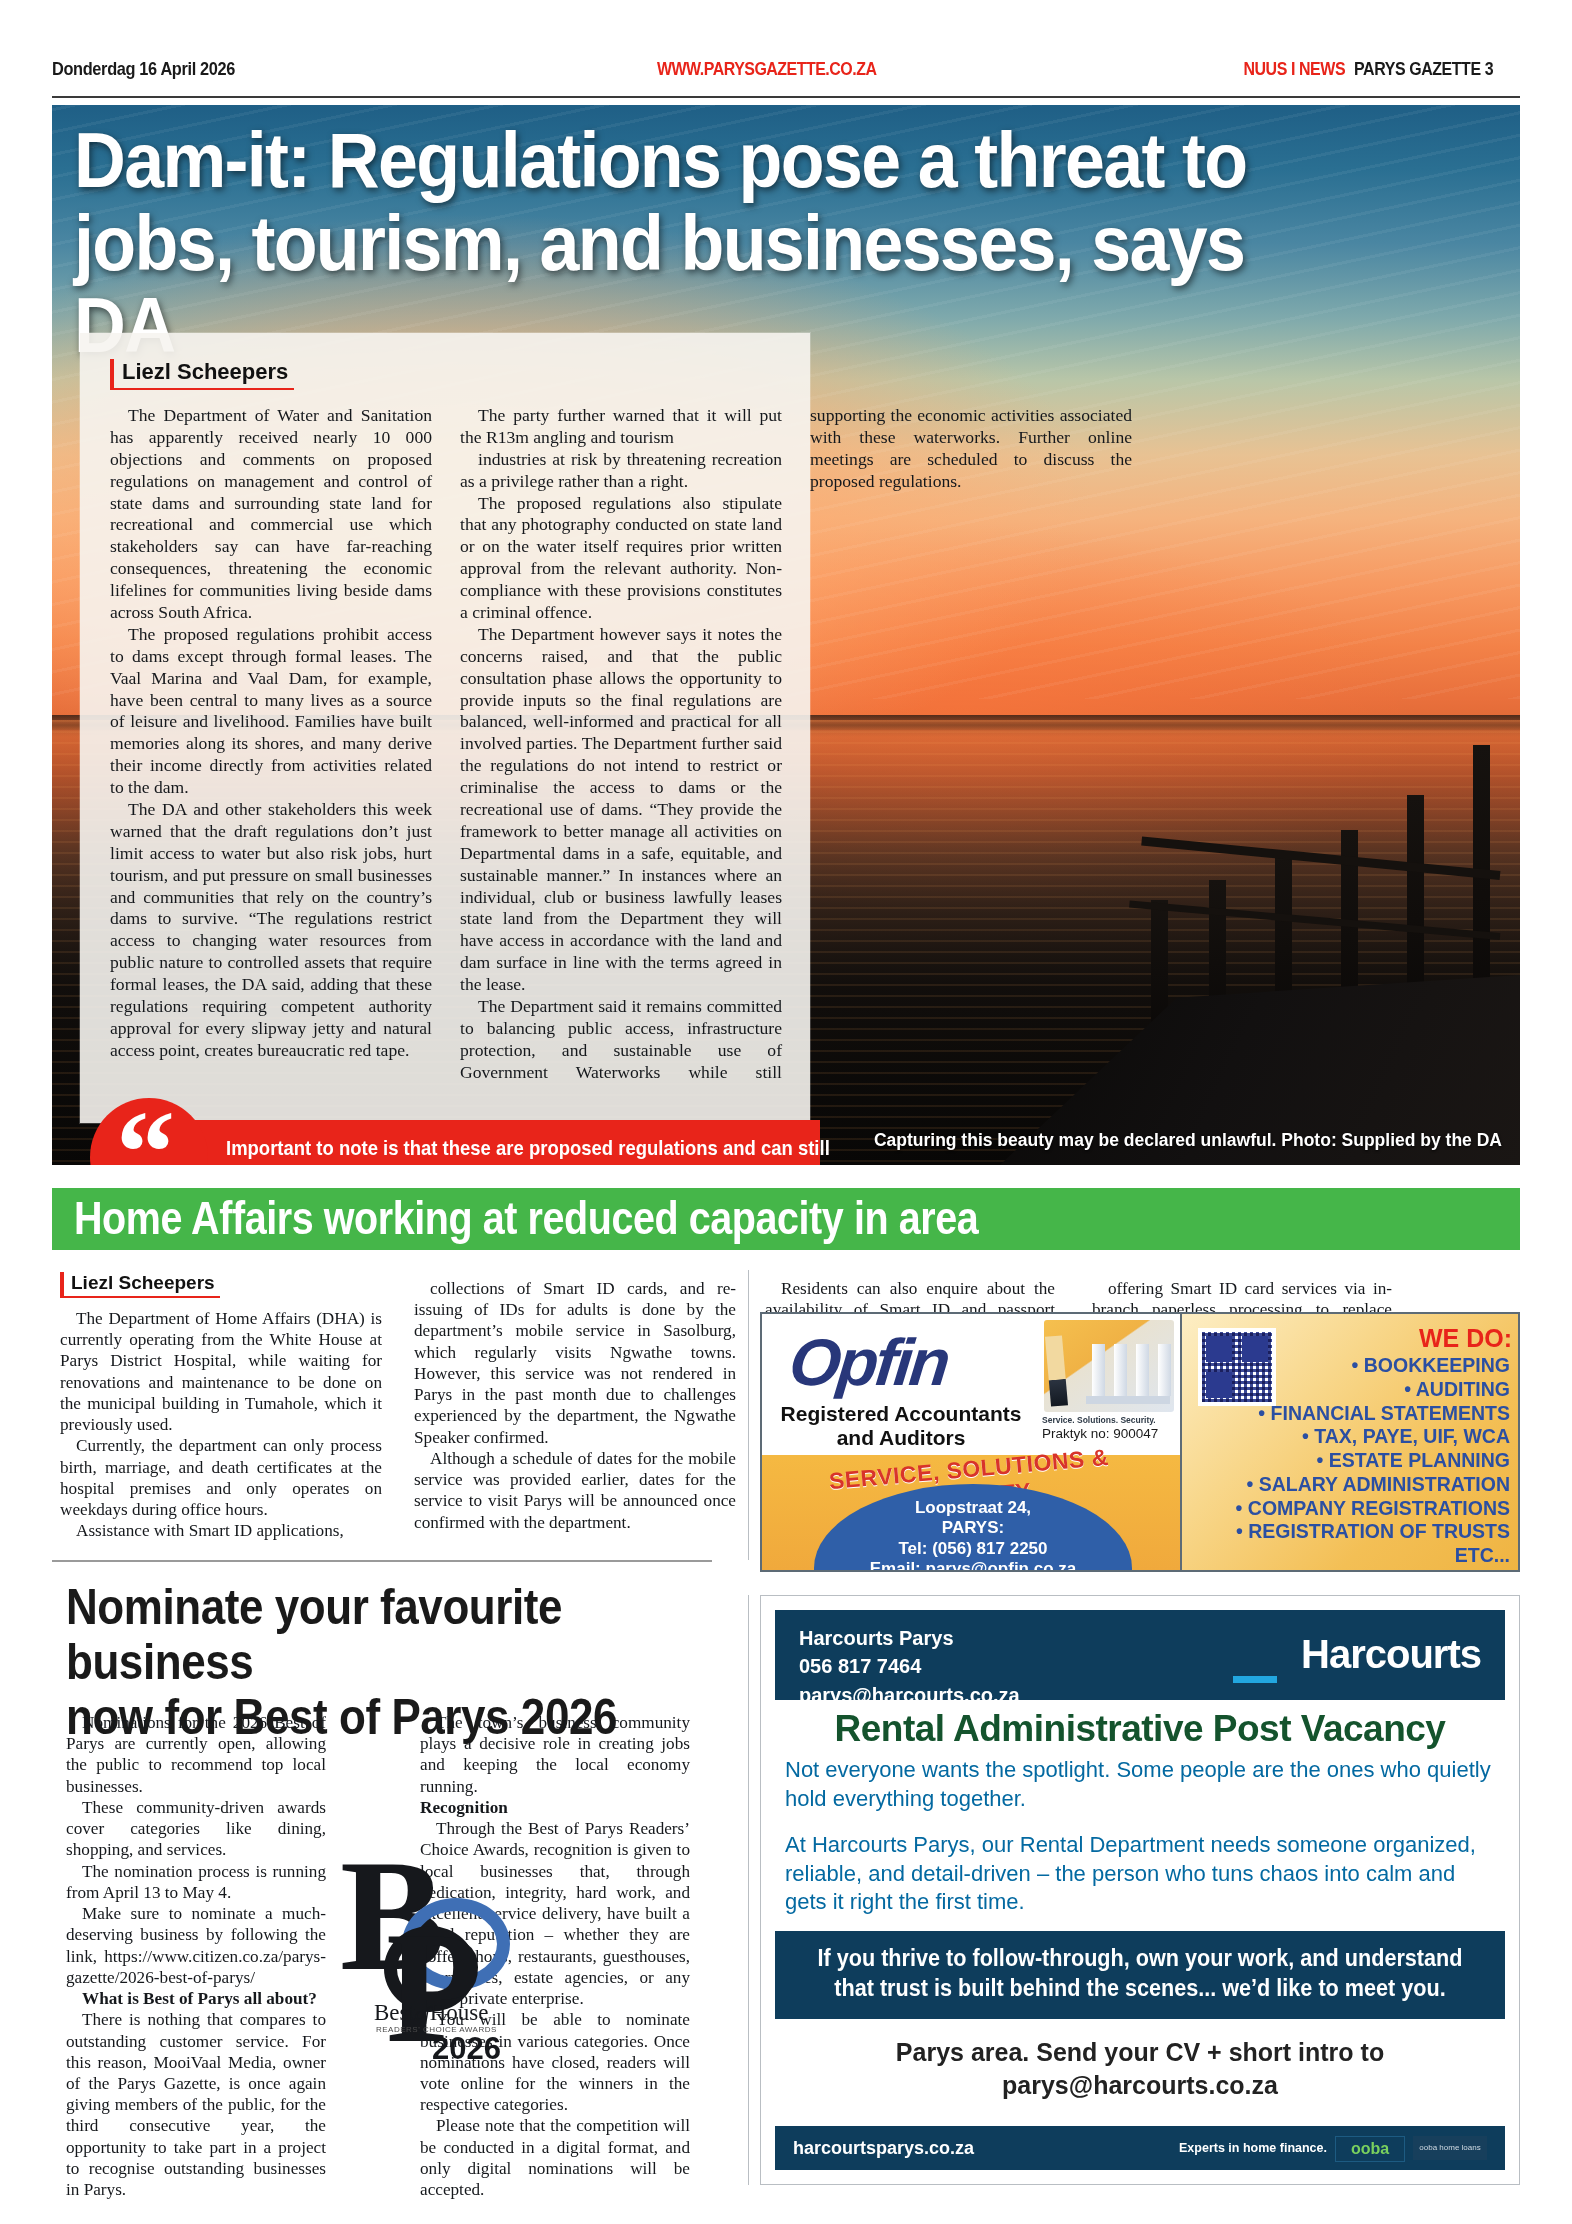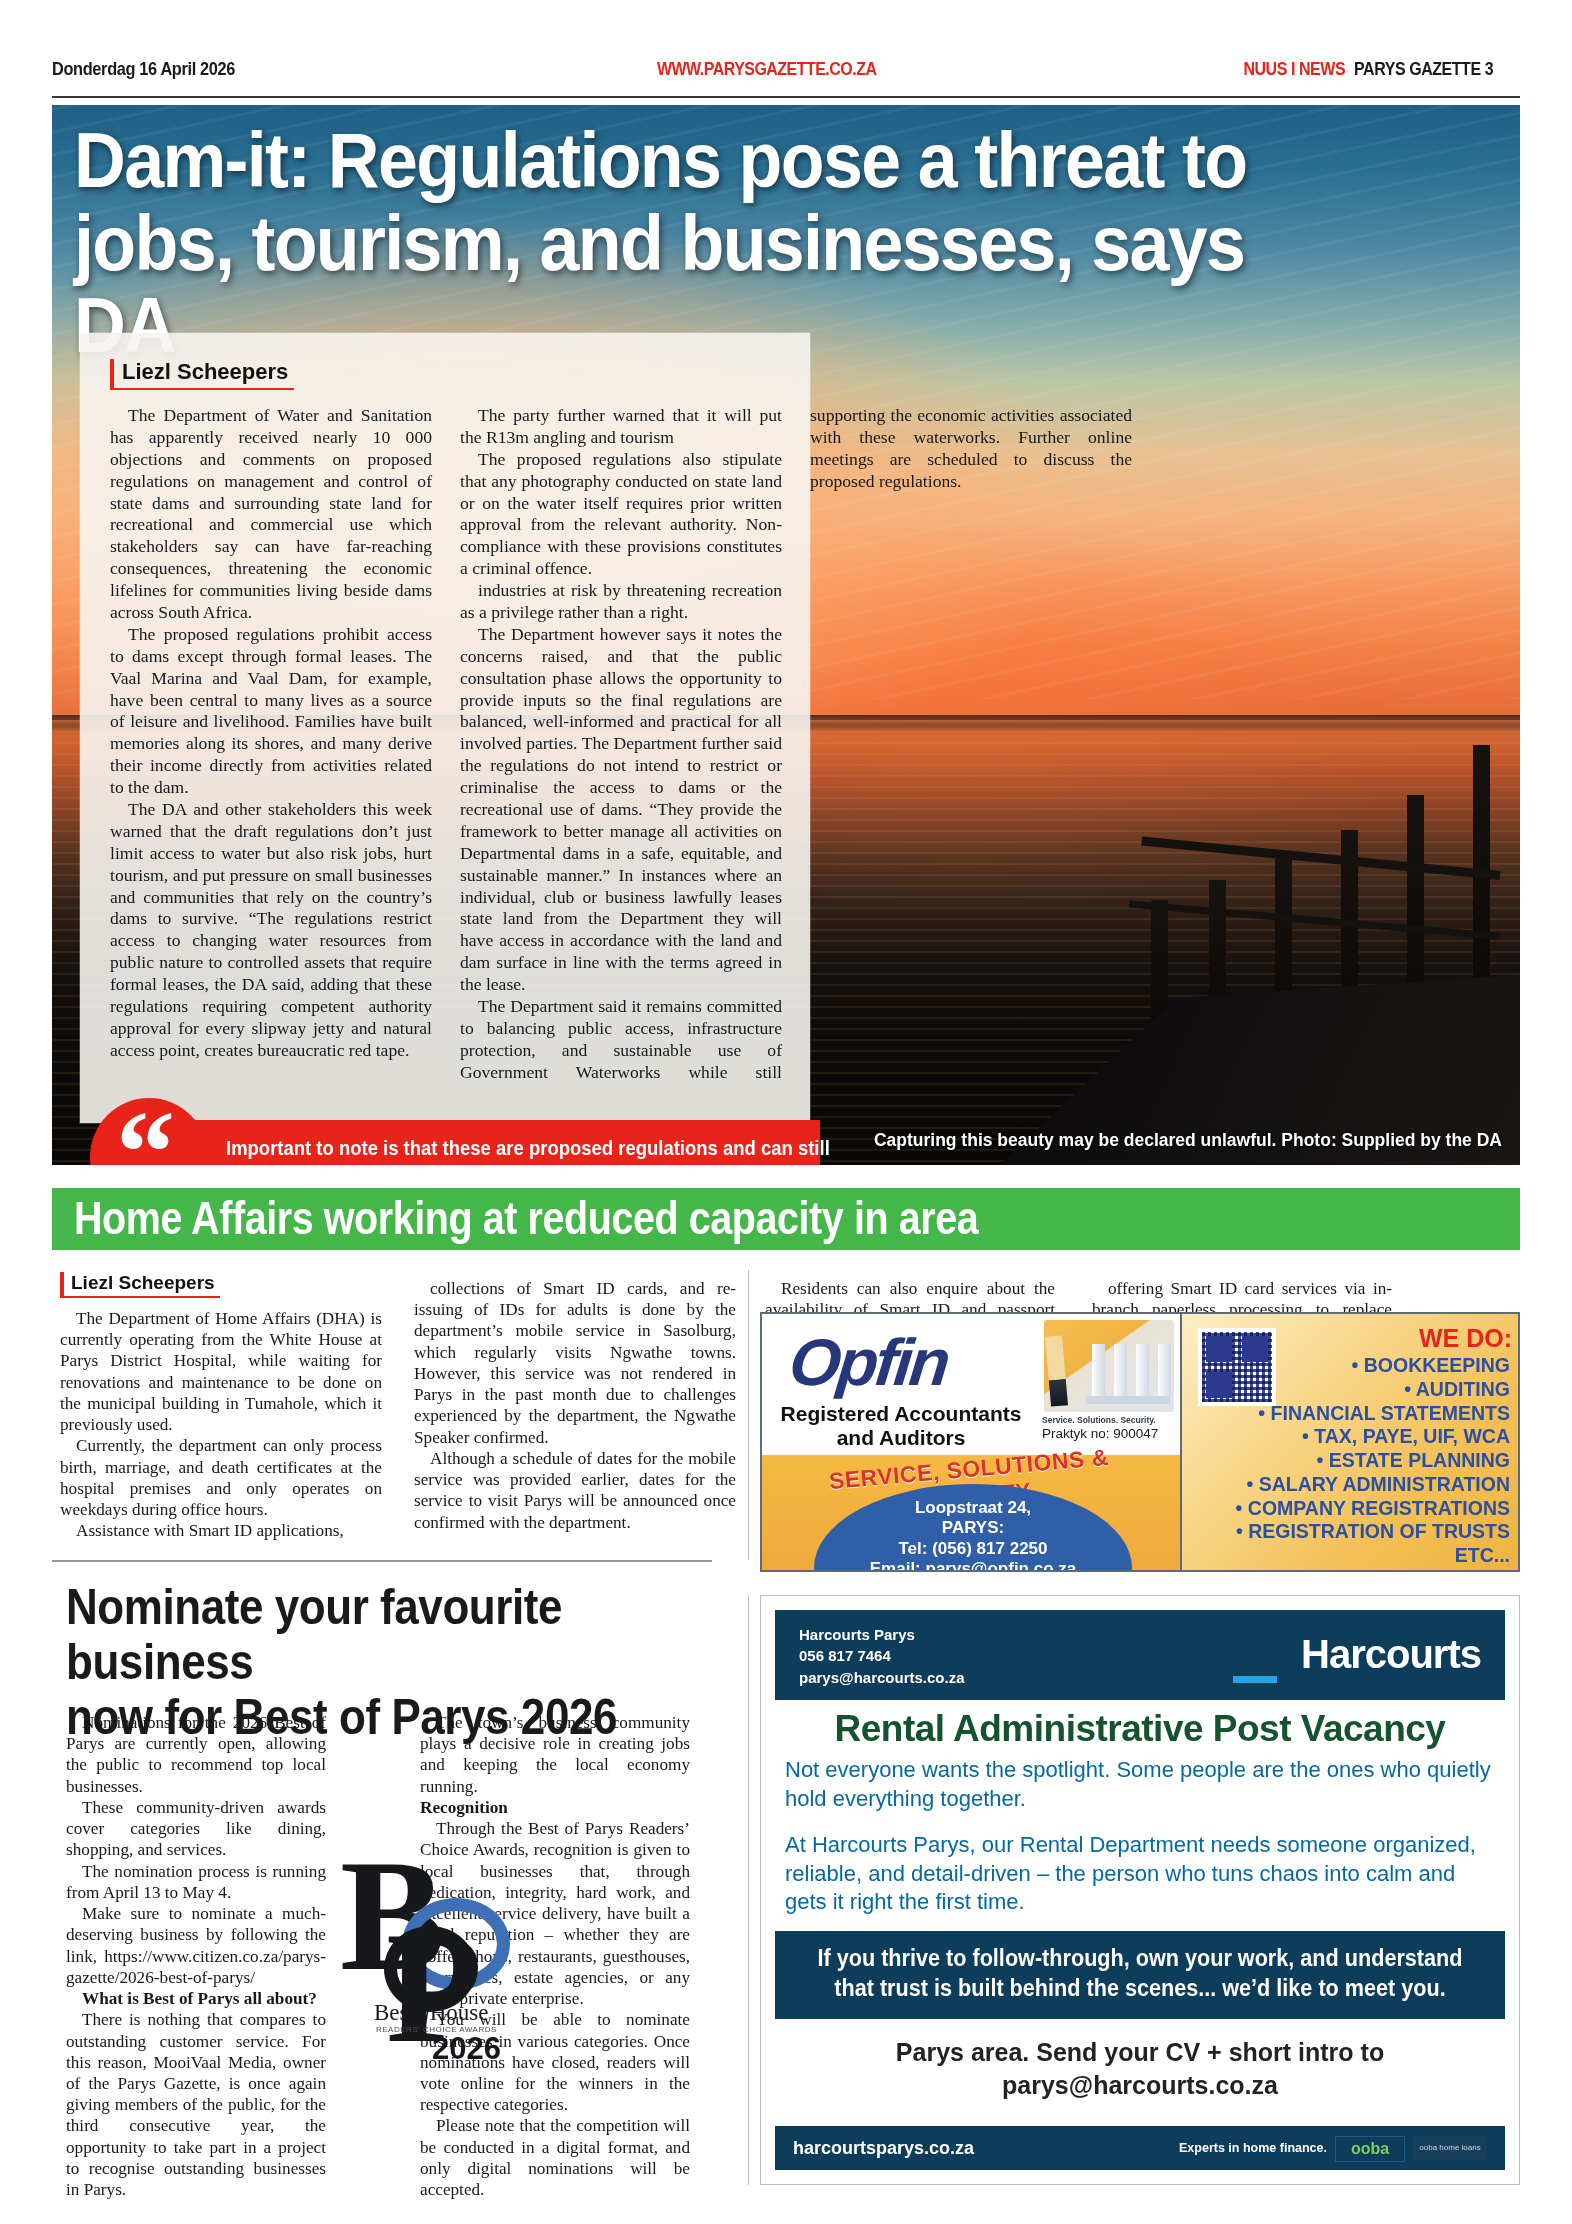--- a/index.html
+++ b/index.html
@@ -118,21 +118,21 @@
      repeating-linear-gradient(0deg,#2b3a8f 0 3px,transparent 3px 6px);
      background-blend-mode:multiply;opacity:0.92;}
   .qr-c{position:absolute;width:18px;height:18px;border:4px solid #2b3a8f;background:#fff;}
   .qr-c i{display:block;width:100%;height:100%;background:#2b3a8f;}
   .wedo{position:absolute;left:104px;top:10px;right:6px;text-align:right;font-family:"Liberation Sans",sans-serif;font-weight:bold;font-size:25px;color:#e8241a;}
   .wedo-list{position:absolute;left:8px;top:40px;right:8px;text-align:right;font-family:"Liberation Sans",sans-serif;font-weight:bold;font-size:19.5px;line-height:1.22;color:#2b4fa2;}
 
   
   .hc{left:760px;top:1595px;width:760px;height:590px;border:1px solid #b9bec3;background:#fff;}
   .hc-bar{position:absolute;left:14px;top:14px;right:14px;height:90px;background:#0e3d5c;}
-  .hc-contact{position:absolute;left:24px;top:14px;font-family:"Liberation Sans",sans-serif;font-weight:bold;font-size:15px;line-height:1.42;color:#fff;}
+  .hc-contact{position:absolute;left:24px;top:14px;font-family:"Liberation Sans",sans-serif;font-weight:bold;font-size:20px;line-height:1.42;color:#fff;}
   .hc-logo{position:absolute;right:24px;top:22px;font-family:"Liberation Sans",sans-serif;font-weight:bold;font-size:40px;color:#fff;letter-spacing:-1px;}
   .hc-underline{position:absolute;right:228px;top:66px;width:44px;height:7px;background:#22a7e0;}
   .hc-title{position:absolute;left:0;top:112px;width:100%;text-align:center;font-family:"Liberation Sans",sans-serif;font-weight:bold;font-size:37px;color:#14532d;letter-spacing:-0.5px;}
   .hc-p{position:absolute;left:24px;right:24px;font-family:"Liberation Sans",sans-serif;font-size:22px;line-height:1.30;color:#0369a1;}
   .hc-p1{top:160px;}
   .hc-p2{top:235px;}
   .hc-cta{position:absolute;left:14px;top:335px;right:14px;height:88px;background:#0e3d5c;}
   .hc-cta-t{position:absolute;left:18px;right:18px;top:12px;text-align:center;font-family:"Liberation Sans",sans-serif;font-weight:bold;font-size:23px;line-height:1.32;color:#fff;transform:scaleX(0.94);}
   .hc-send{position:absolute;left:24px;right:24px;top:440px;text-align:center;font-family:"Liberation Sans",sans-serif;font-weight:bold;font-size:25px;line-height:1.3;color:#222;}
   .hc-foot{position:absolute;left:14px;bottom:14px;right:14px;height:44px;background:#0e3d5c;}
@@ -185,22 +185,22 @@
       <span>jobs, tourism, and businesses, says DA</span>
     </div>
 
     <div class="artpanel">
       <div class="byline">Liezl Scheepers</div>
       <div class="artcols">
         <p>The Department of Water and Sanitation has apparently received nearly 10 000 objections and comments on proposed regulations on management and control of state dams and surrounding state land for recreational and commercial use which stakeholders say can have far-reaching consequences, threatening the economic lifelines for communities living beside dams across South Africa.</p>
         <p>The proposed regulations prohibit access to dams except through formal leases. The Vaal Marina and Vaal Dam, for example, have been central to many lives as a source of leisure and livelihood. Families have built memories along its shores, and many derive their income directly from activities related to the dam.</p>
         <p>The DA and other stakeholders this week warned that the draft regulations don’t just limit access to water but also risk jobs, hurt tourism, and put pressure on small businesses and communities that rely on the country’s dams to survive. “The regulations restrict access to changing water resources from public nature to controlled assets that require formal leases, the DA said, adding that these regulations requiring competent authority approval for every slipway jetty and natural access point, creates bureaucratic red tape.</p>
         <p>The party further warned that it will put the R13m angling and tourism</p>
+        <p>industries at risk by threatening recreation as a privilege rather than a right.</p>
         <p>The proposed regulations also stipulate that any photography conducted on state land or on the water itself requires prior written approval from the relevant authority. Non-compliance with these provisions constitutes a criminal offence.</p>
-        <p>industries at risk by threatening recreation as a privilege rather than a right.</p>
         <p>The Department however says it notes the concerns raised, and that the public consultation phase allows the opportunity to provide inputs so the final regulations are balanced, well-informed and practical for all involved parties. The Department further said the regulations do not intend to restrict or criminalise the access to dams or the recreational use of dams. “They provide the framework to better manage all activities on Departmental dams in a safe, equitable, and sustainable manner.”  In instances where an individual, club or business lawfully leases state land from the Department they will have access in accordance with the land and dam surface in line with the terms agreed in the lease.</p>
         <p>The Department said it remains committed to balancing public access, infrastructure protection, and sustainable use of Government Waterworks while still supporting the economic activities associated with these waterworks. Further online meetings are scheduled to discuss the proposed regulations.</p>
       </div>
     </div>
 
     <div class="quotebox">
       <div class="quotemark"></div>
       <div class="quotetext">Important to note is that these are proposed regulations and can still be amended based on public input.</div>
     </div>
 

